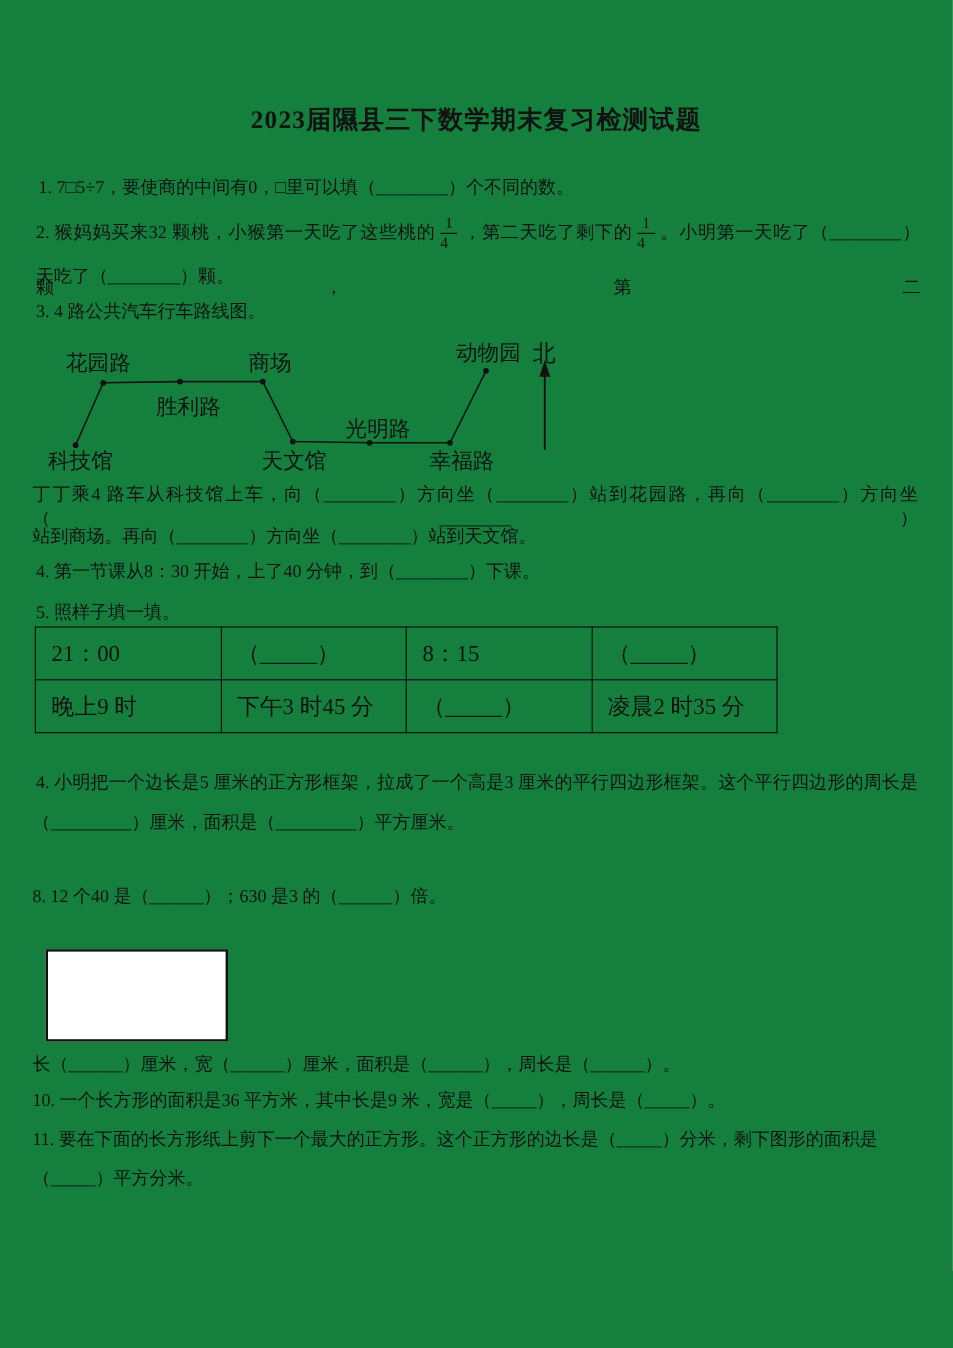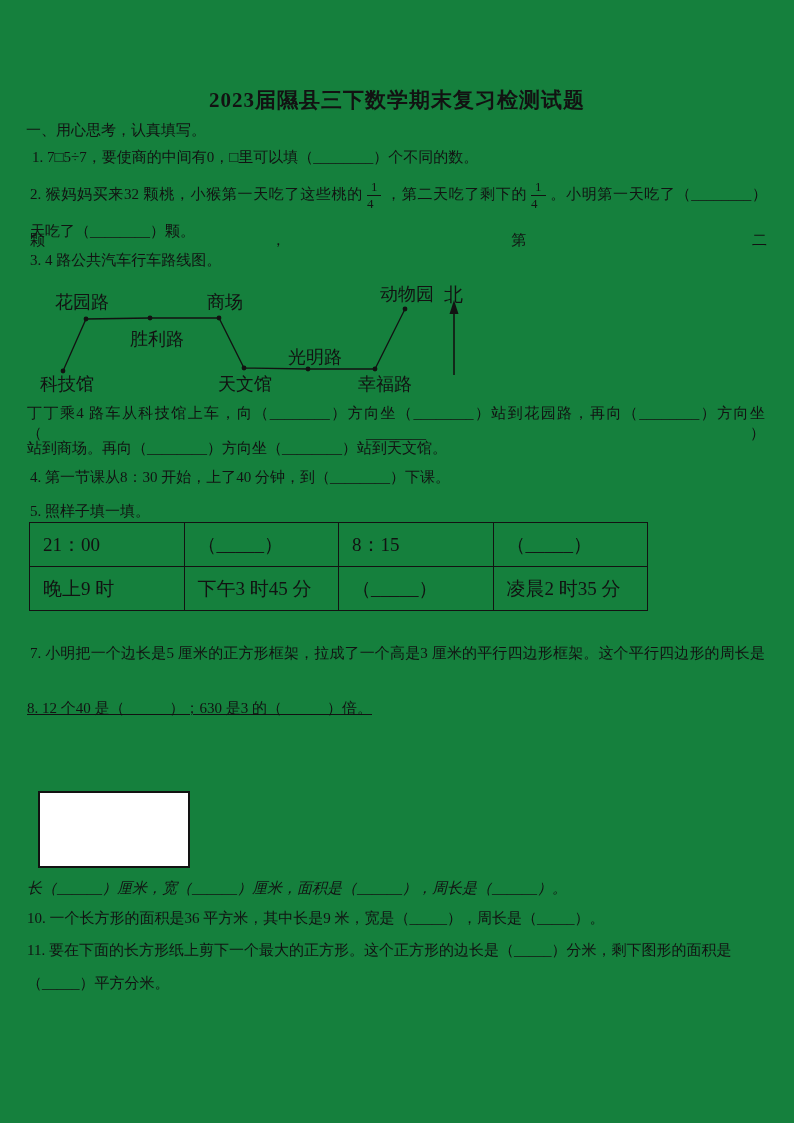--- a/index.html
+++ b/index.html
@@ -34,21 +34,20 @@
     border:2px solid #121212;background:#fff;
   }
 </style>
 </head>
 <body>
 
 <div class="page">
 
   <div class="title">2023届隰县三下数学期末复习检测试题</div>
 
-  <div class="line" style="left:26px;top:120px;">一、用心思考，认真填写。</div>
 
   <div class="line" style="left:32px;top:147px;">1. 7□5÷7，要使商的中间有0，□里可以填（________）个不同的数。</div>
 
   <div class="line just fracline" style="left:30px;top:171px;width:737px;"><span>2. 猴妈妈买来32 颗桃，小猴第一天吃了这些桃的</span><span class="frac"><span class="fnum">1</span><span class="fden">4</span></span><span>，第二天吃了剩下的</span><span class="frac"><span class="fnum">1</span><span class="fden">4</span></span><span>。小明第一天吃了（________）颗，第二</span></div>
 
   <div class="line" style="left:30px;top:221px;">天吃了（________）颗。</div>
 
   <div class="line" style="left:30px;top:250px;">3. 4 路公共汽车行车路线图。</div>
 
   <svg class="map" width="460" height="120" viewBox="0 0 460 120">
@@ -95,28 +94,29 @@
     </tr>
     <tr>
       <td>晚上9 时</td>
       <td>下午3 时45 分</td>
       <td>（_____）</td>
       <td>凌晨2 时35 分</td>
     </tr>
   </tbody>
     </table>
 
-  <div class="line just" style="left:30px;top:643px;width:735px;">7. 小明把一个边长是5 厘米的正方形框架，拉成了一个高是3 厘米的平行四边形框架。这个平行四边形的周长是</div>
+  <div class="line just" style="left:30px;top:643px;width:735px;">4. 小明把一个边长是5 厘米的正方形框架，拉成了一个高是3 厘米的平行四边形框架。这个平行四边形的周长是</div>
+  <div class="line" style="left:27px;top:676px;">（_________）厘米，面积是（_________）平方厘米。</div>
 
 
-  <div class="line" style="left:27px;top:698px;text-decoration:underline;">8. 12 个40 是（______）；630 是3 的（______）倍。</div>
+  <div class="line" style="left:27px;top:738px;">8. 12 个40 是（______）；630 是3 的（______）倍。</div>
 
 
   <div class="measure-rect"></div>
 
-  <div class="line" style="left:27px;top:878px;font-style:italic;">长（______）厘米，宽（______）厘米，面积是（______），周长是（______）。</div>
+  <div class="line" style="left:27px;top:878px;">长（______）厘米，宽（______）厘米，面积是（______），周长是（______）。</div>
 
   <div class="line" style="left:27px;top:908px;">10. 一个长方形的面积是36 平方米，其中长是9 米，宽是（_____），周长是（_____）。</div>
 
   <div class="line" style="left:27px;top:940px;">11. 要在下面的长方形纸上剪下一个最大的正方形。这个正方形的边长是（_____）分米，剩下图形的面积是</div>
   <div class="line" style="left:27px;top:973px;">（_____）平方分米。</div>
 
 </div>
 
 </body></html>

